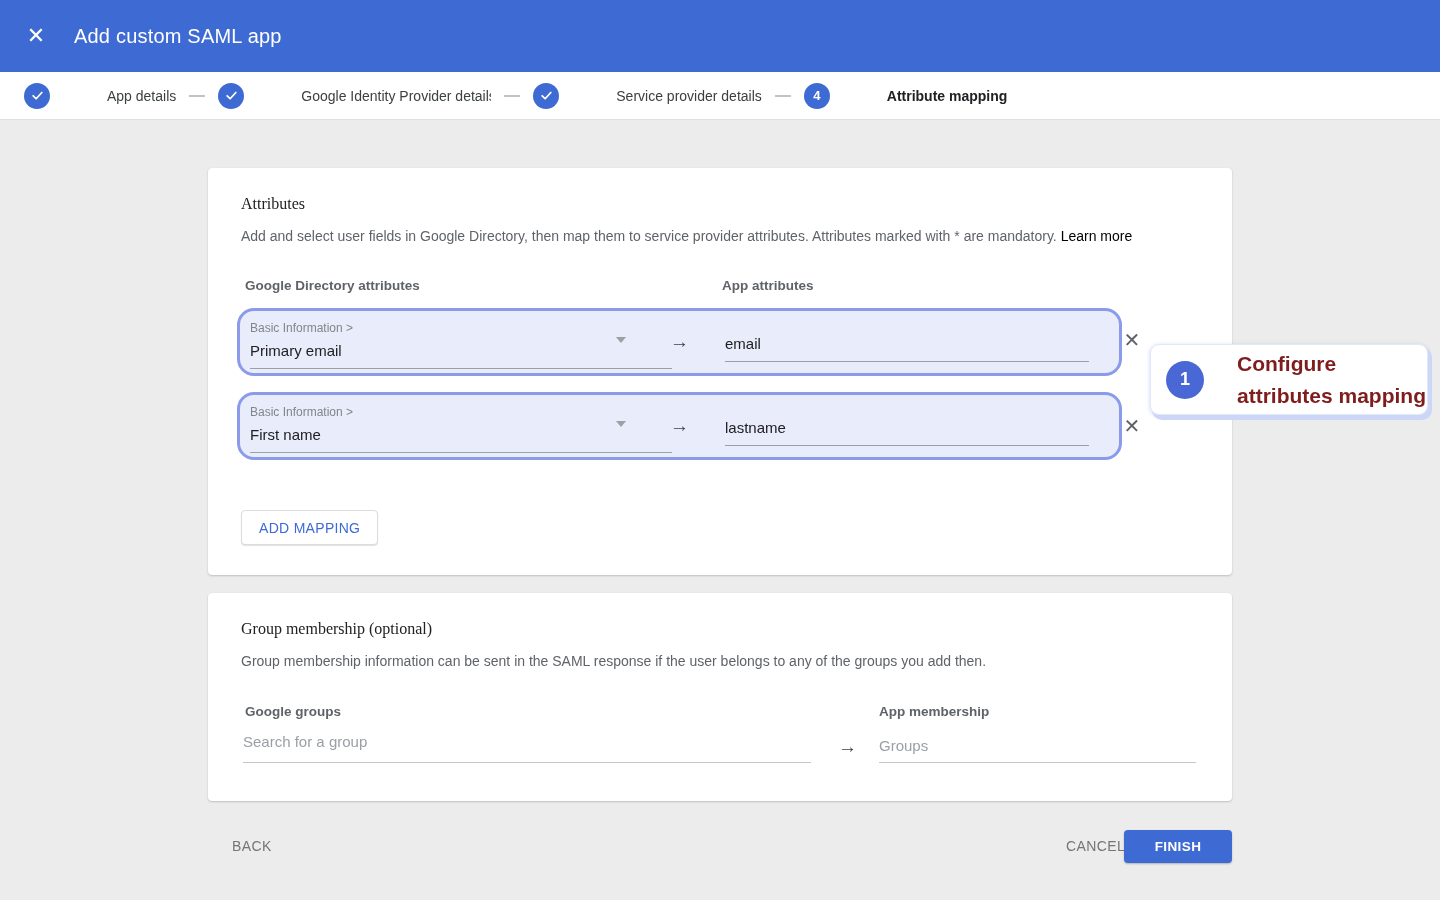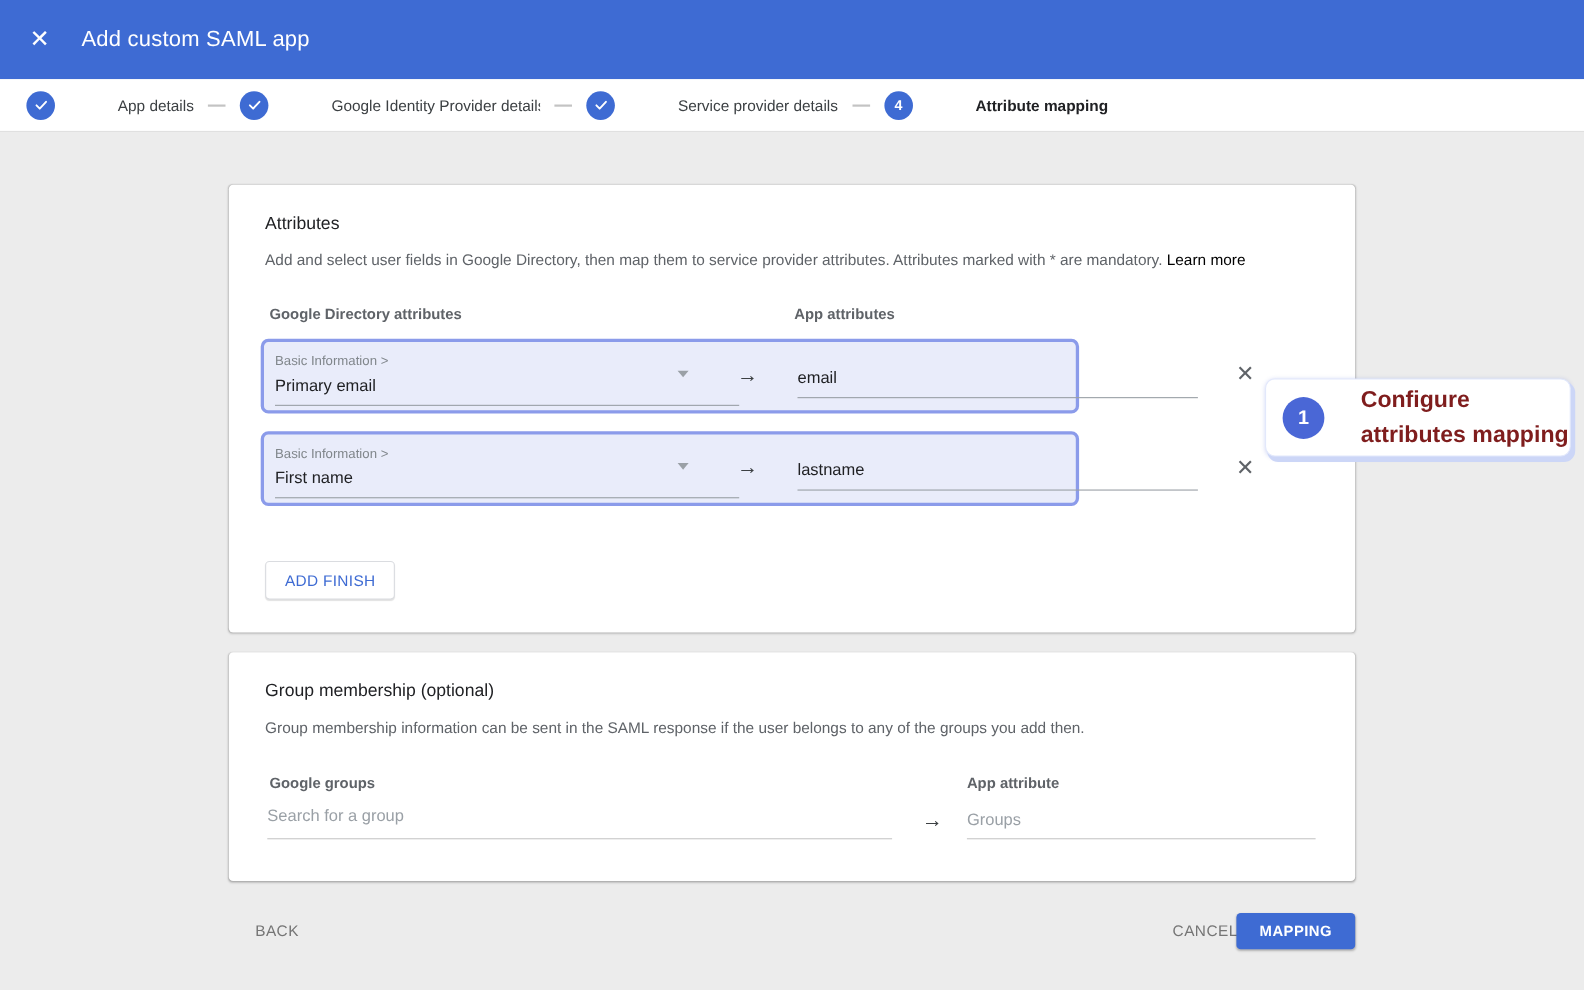--- a/index.html
+++ b/index.html
@@ -54,41 +54,41 @@
   .card {
     position: absolute; left: 208px; width: 1024px;
     background: #fff; border-radius: 4px;
     box-shadow: 0 1px 2px rgba(0,0,0,0.18), 0 0 1px rgba(0,0,0,0.1);
   }
   .card.attributes { top: 168px; height: 407px; }
   .card.groups { top: 593px; height: 208px; padding-left: 28px; }
 
   .card-title {
     position: absolute; left: 33px; top: 27px;
-    font-size: 16px; color: #202124; font-weight: 500;
+    font-size: 16px; color: #202124; font-weight: 500; font-family: Liberation Serif, serif;
   }
   .card-desc {
     position: absolute; left: 33px; top: 60px;
     font-size: 14px; color: #5f6368; width: 930px;
   }
   .link { color: #000000; cursor: pointer; text-decoration: none; }
 
   .col-header {
     position: absolute; top: 110px;
     font-size: 13.5px; font-weight: bold; color: #5f6368;
   }
   .col-header.left { left: 37px; }
   .card.attributes .col-header.right { left: 514px; }
   .card.groups .col-header { top: 111px; }
   .card.groups .col-header.right { left: 671px; }
 
   
   .map-row {
-    position: absolute; left: 29px; width: 744px; height: 68px;
-    border: 3px solid #8b9bea; border-radius: 7px; background: #e9ecfa;
+    position: absolute; left: 29px; width: 885px; height: 68px;
+    border: 3px solid #8b9bea; border-radius: 17px; background: #e9ecfa;
   }
   .map-row.r0 { top: 140px; }
   .map-row.r1 { top: 224px; }
 
   .sel { position: absolute; left: 10px; top: 0; width: 422px; height: 62px; cursor: pointer; }
   .sel-cat {
     position: absolute; left: 0; top: 10px;
     font-size: 12px; color: #80868b;
   }
   .sel-val {
@@ -269,44 +269,44 @@
       <span class="sel-caret"></span>
     </div>
     <span class="row-arrow">→</span>
     <div class="app-field">
       <span class="app-field-val">lastname</span>
       <span class="app-field-underline"></span>
     </div>
   </div>
   <span class="row-close c1">✕</span>
 
-  <button class="add-mapping-btn">ADD FINISH</button>
+  <button class="add-mapping-btn">ADD MAPPING</button>
 </section>
 
 <div class="callout">
   <span class="callout-num">1</span>
   <span class="callout-text">
     <span>Configure</span><br>
     <span>attributes mapping</span>
   </span>
 </div>
 
 <section class="card groups">
   <h2 class="card-title">Group membership (optional)</h2>
   <p class="card-desc">Group membership information can be sent in the SAML response if the user belongs to any of the groups you add then.</p>
 
   <div class="col-header left">Google groups</div>
-  <div class="col-header right">App attribute</div>
+  <div class="col-header right">App membership</div>
 
   <div class="group-search">
     <span class="ph">Search for a group</span>
     <span class="ul"></span>
   </div>
   <span class="group-arrow">→</span>
   <div class="group-attr">
     <span class="ph">Groups</span>
     <span class="ul"></span>
   </div>
 </section>
 
 <button class="footer-btn btn-back">BACK</button>
 <button class="footer-btn btn-cancel">CANCEL</button>
-<button class="btn-finish">MAPPING</button>
+<button class="btn-finish">FINISH</button>
 
 </body></html>

